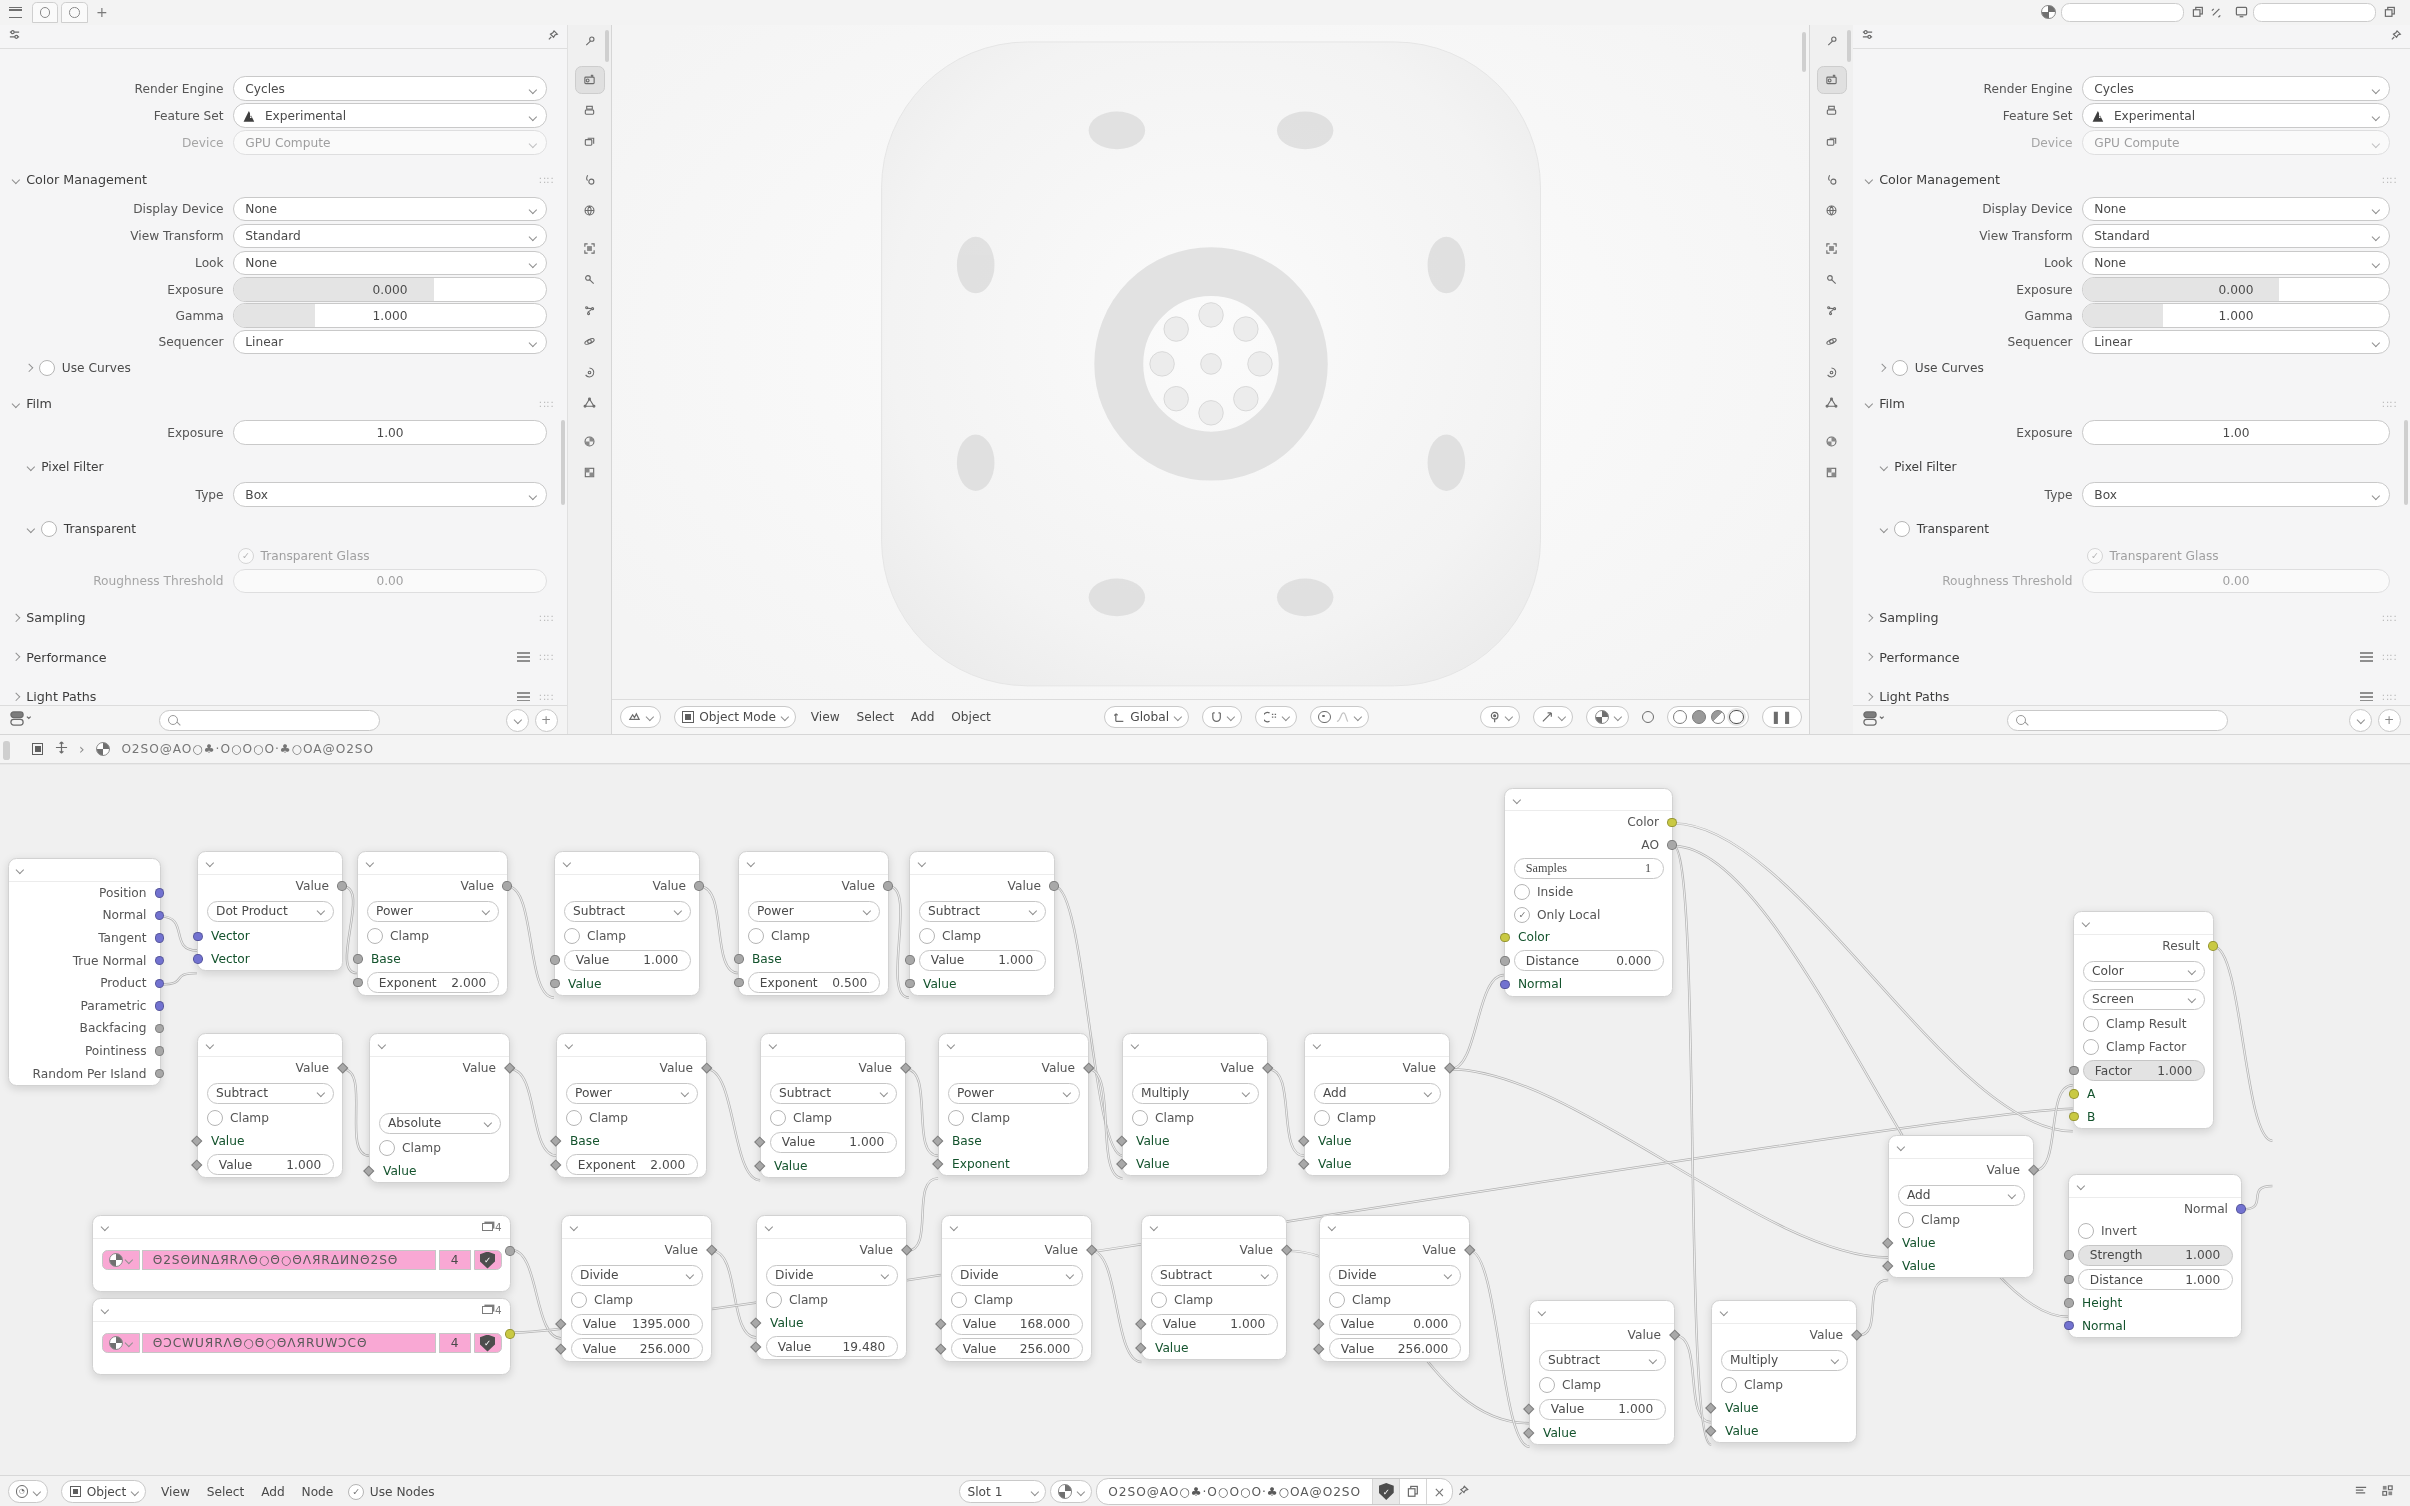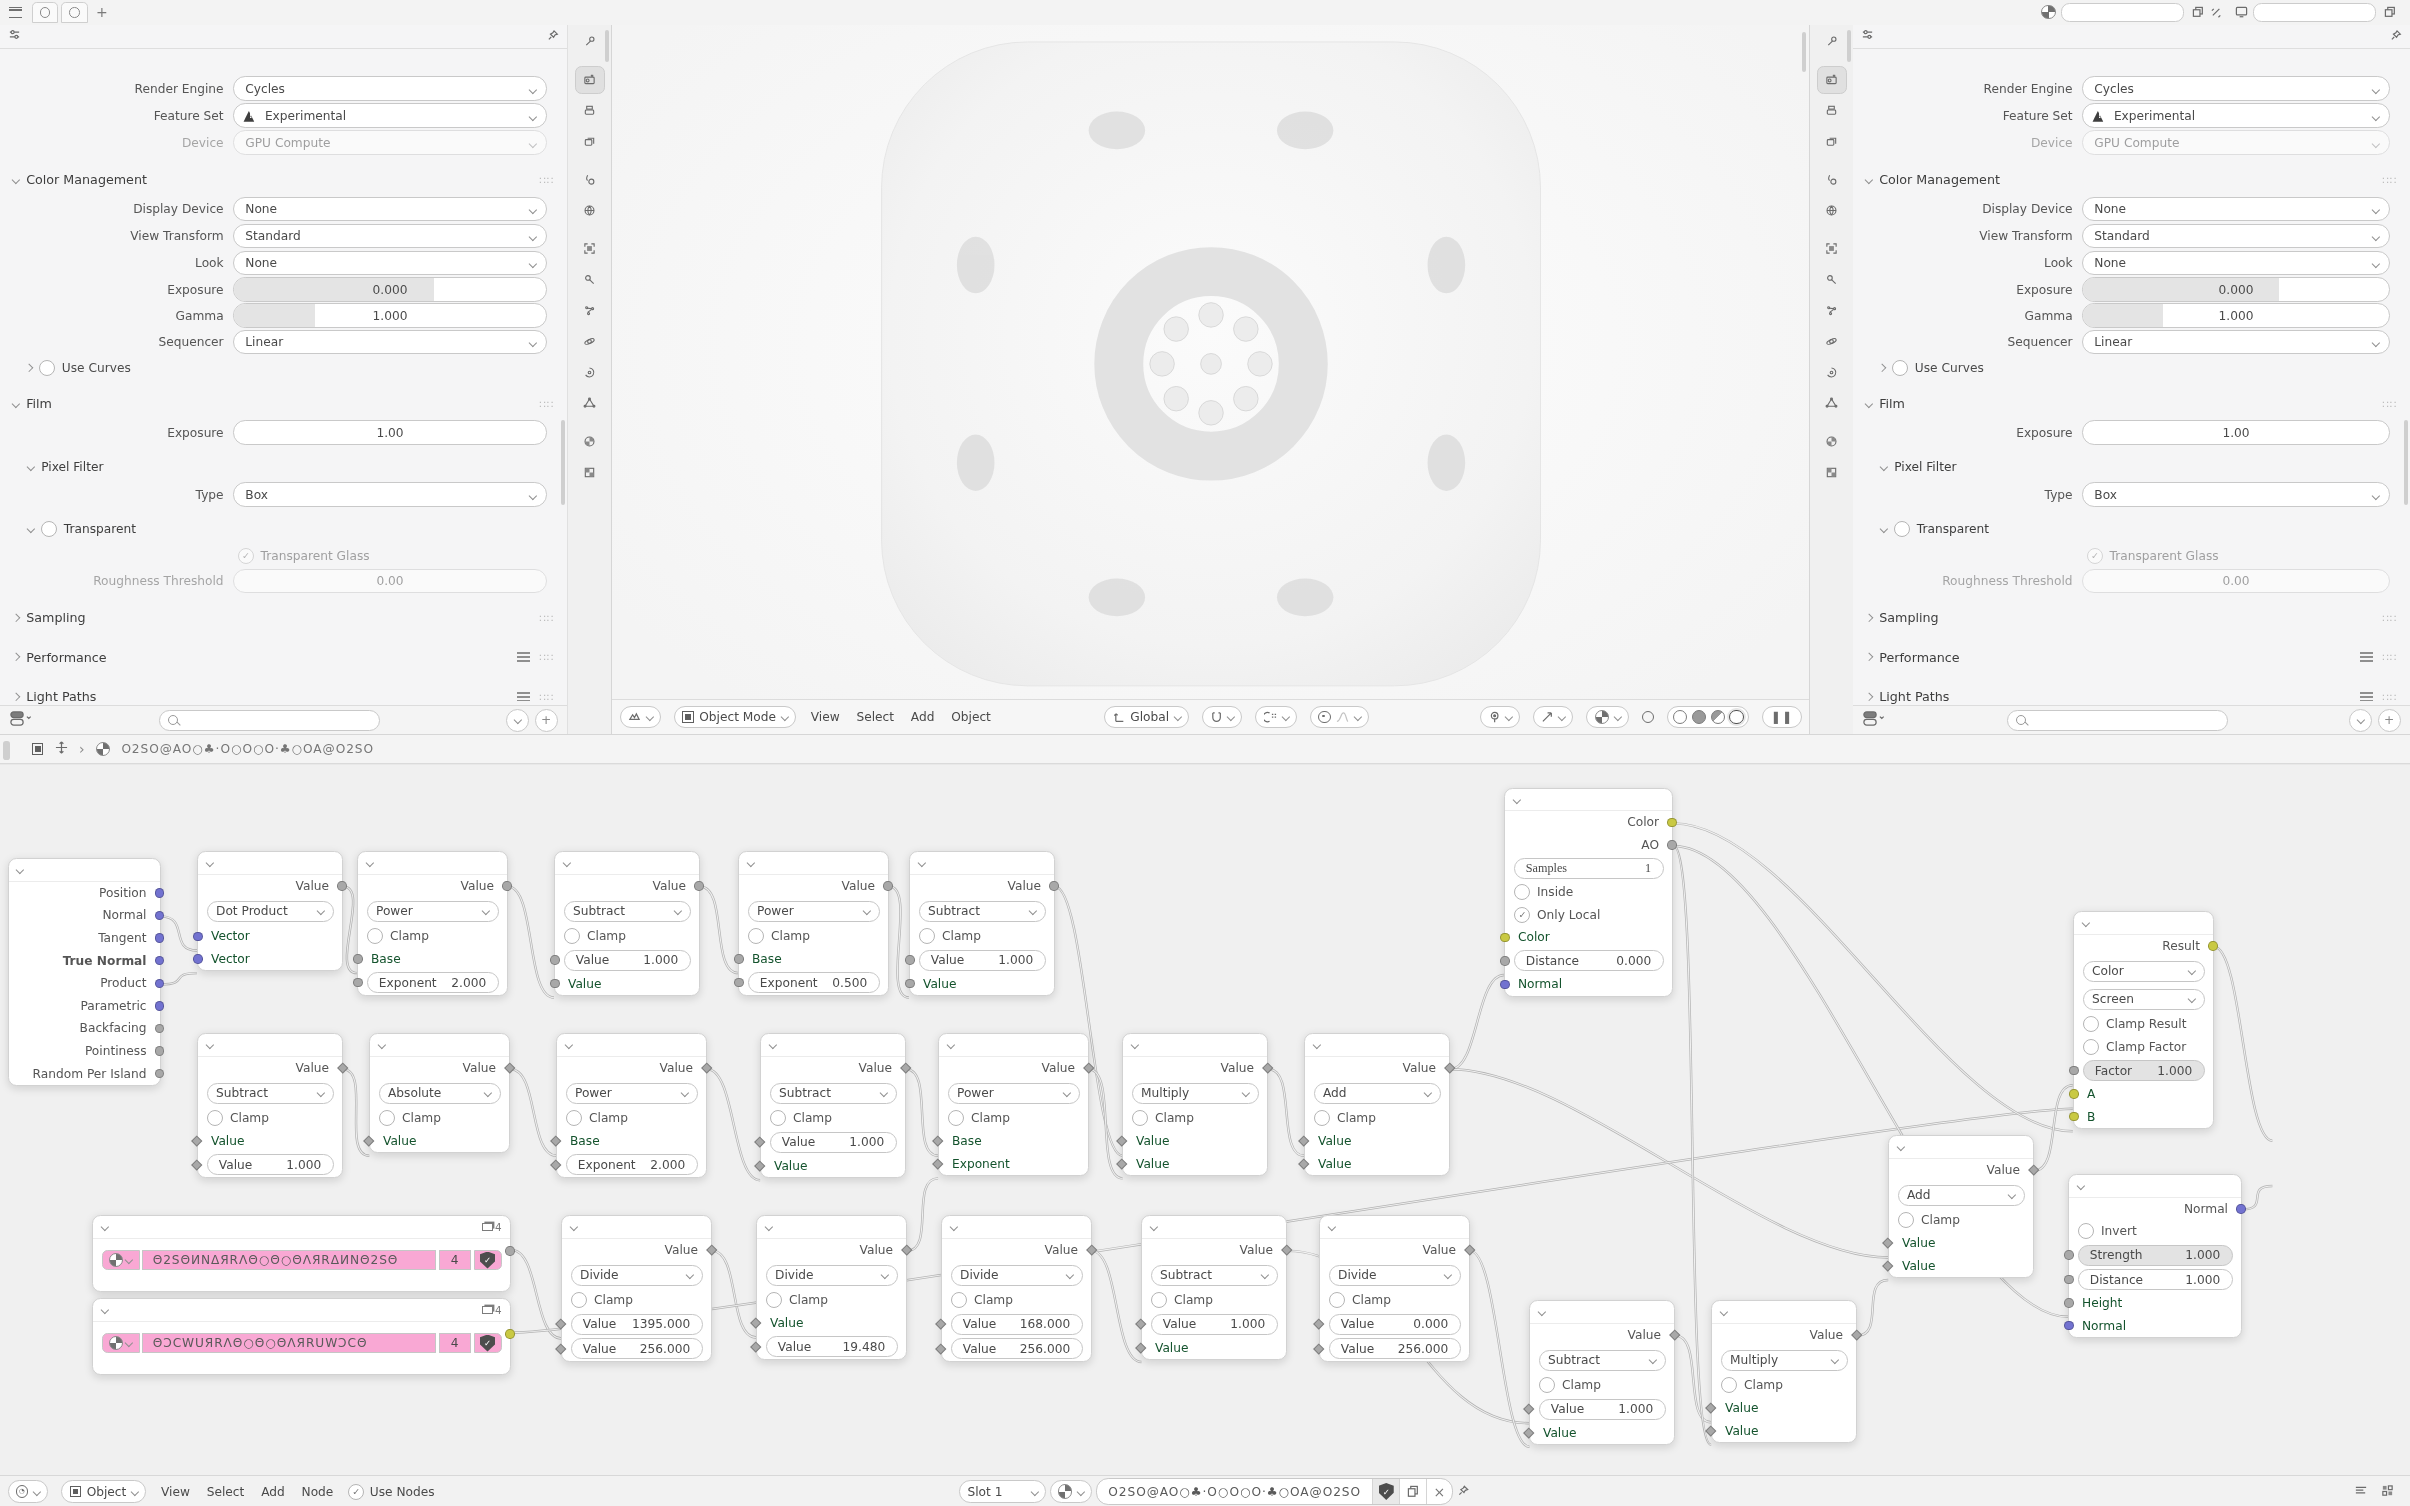--- a/index.html
+++ b/index.html
@@ -903,21 +903,21 @@
           <span class="sock c out" style="background: rgb(114, 114, 208); margin-top: -4.7px; position: absolute; top: 11.3px; right: -4.7px;"></span>
         </div>
         <div class="nrow nout" style="height: 22.6px;">
           <span>Normal</span>
           <span class="sock c out" style="background: rgb(114, 114, 208); margin-top: -4.7px; position: absolute; top: 11.3px; right: -4.7px;"></span>
         </div>
         <div class="nrow nout" style="height: 22.6px;">
           <span>Tangent</span>
           <span class="sock c out" style="background: rgb(114, 114, 208); margin-top: -4.7px; position: absolute; top: 11.3px; right: -4.7px;"></span>
         </div>
-        <div class="nrow nout" style="height: 22.6px; font-weight: bold;">
+        <div class="nrow nout" style="height: 22.6px;">
           <span>True Normal</span>
           <span class="sock c out" style="background: rgb(114, 114, 208); margin-top: -4.7px; position: absolute; top: 11.3px; right: -4.7px;"></span>
         </div>
         <div class="nrow nout" style="height: 22.6px;">
           <span>Product</span>
           <span class="sock c out" style="background: rgb(114, 114, 208); margin-top: -4.7px; position: absolute; top: 11.3px; right: -4.7px;"></span>
         </div>
         <div class="nrow nout" style="height: 22.6px;">
           <span>Parametric</span>
           <span class="sock c out" style="background: rgb(114, 114, 208); margin-top: -4.7px; position: absolute; top: 11.3px; right: -4.7px;"></span>
@@ -1109,21 +1109,21 @@
         </div>
       </div>
       <div class="node" style="left: 369px; top: 268px; width: 141px;">
         <div class="nhead">
           <span class="car sm"></span>
         </div>
         <div class="nrow nout" style="height: 22.6px;">
           <span>Value</span>
           <span class="sock d out" style="background: rgb(168, 168, 168); margin-top: -3.8px; position: absolute; top: 11.3px; right: -4.7px;"></span>
         </div>
-        <div class="nrow" style="height: 28px;">
+        <div class="nrow" style="height: 28px; margin-top: 30px;">
           <span class="nsel">
             <span>Absolute</span>
             <span class="car sm"></span>
           </span>
         </div>
         <div class="nrow nchk" style="height: 22.6px;">
           <span class="cchk"></span>
           <span>Clamp</span>
         </div>
         <div class="nrow ninl" style="height: 22.6px;">

